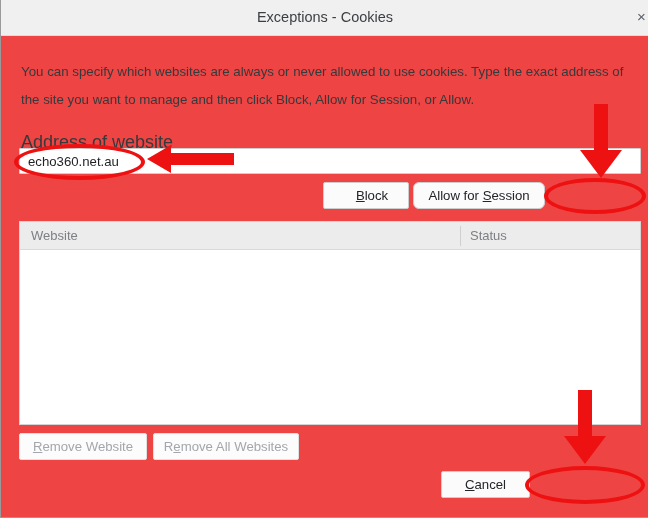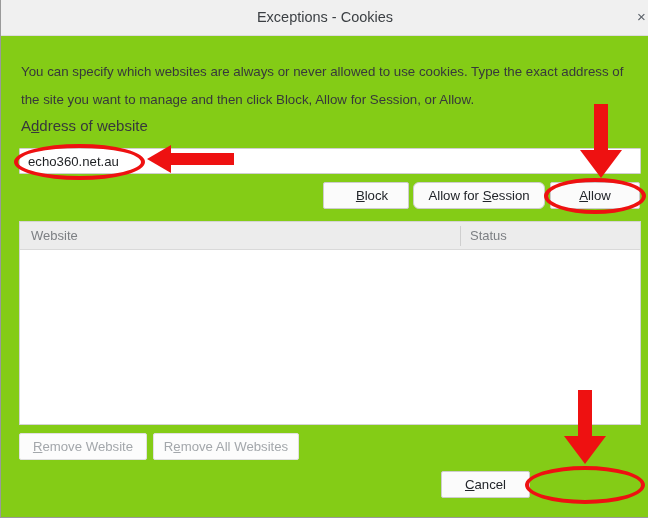--- a/index.html
+++ b/index.html
@@ -17,21 +17,21 @@
 
   #window {
     position: absolute;
     left: 0; top: 0;
     width: 648px;
     height: 518px;
     box-sizing: border-box;
     border: 1px solid #9a9a9a;
     border-top: none;
     border-right: none;
-    background: #84cc16;
+    background: #ef4444;
   }
 
   
   #titlebar {
     position: absolute;
     left: 0; top: 0;
     width: 648px;
     height: 36px;
     background: #f0f0f0;
     border-bottom: 1px solid #dcdcdc;
@@ -66,22 +66,22 @@
     width: 612px;
     font-size: 13.3px;
     line-height: 28px;
     color: #37393b;
   }
 
   
   #address-label {
     position: absolute;
     left: 20px;
-    top: 117px;
-    font-size: 15px;
+    top: 132px;
+    font-size: 18px;
     color: #37393b;
   }
   .akey { text-decoration: underline; text-underline-offset: 1px; }
 
   #address-input {
     position: absolute;
     left: 18px;
     top: 148px;
     width: 622px;
     height: 26px;
@@ -233,21 +233,20 @@
   <div id="description">You can specify which websites are always or never allowed to use cookies. Type the exact address of the site you want to manage and then click Block, Allow for Session, or Allow.</div>
 
   <div id="address-label"><span>A</span><span class="akey">d</span><span>dress of website</span></div>
 
   <input id="address-input" type="text" value="echo360.net.au" style="">
 
   <button class="btn" id="btn-block"><span></span><span class="akey">B</span><span>lock</span></button>
 
   <button class="btn" id="btn-allow-session"><span>Allow for </span><span class="akey">S</span><span>ession</span></button>
 
-  <button class="btn" id="btn-allow"><span></span><span class="akey">A</span><span>llow</span></button>
 
   <div id="list-box">
     <div id="list-header">
       <div class="col-head" id="col-website">Website</div>
       <div id="col-divider"></div>
       <div class="col-head" id="col-status">Status</div>
     </div>
     <div id="list-body"></div>
   </div>
 

